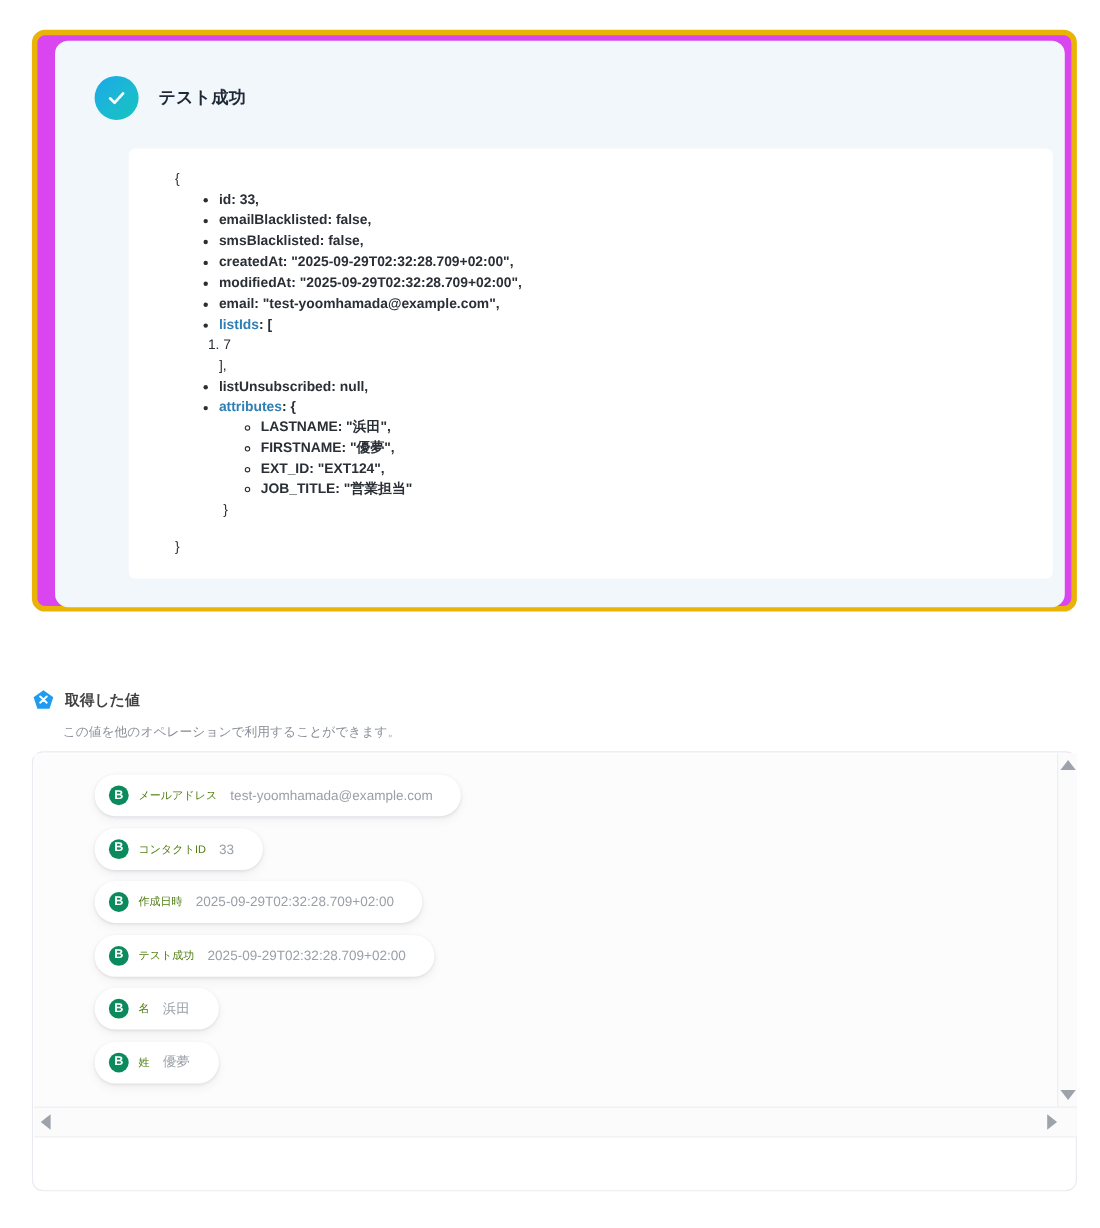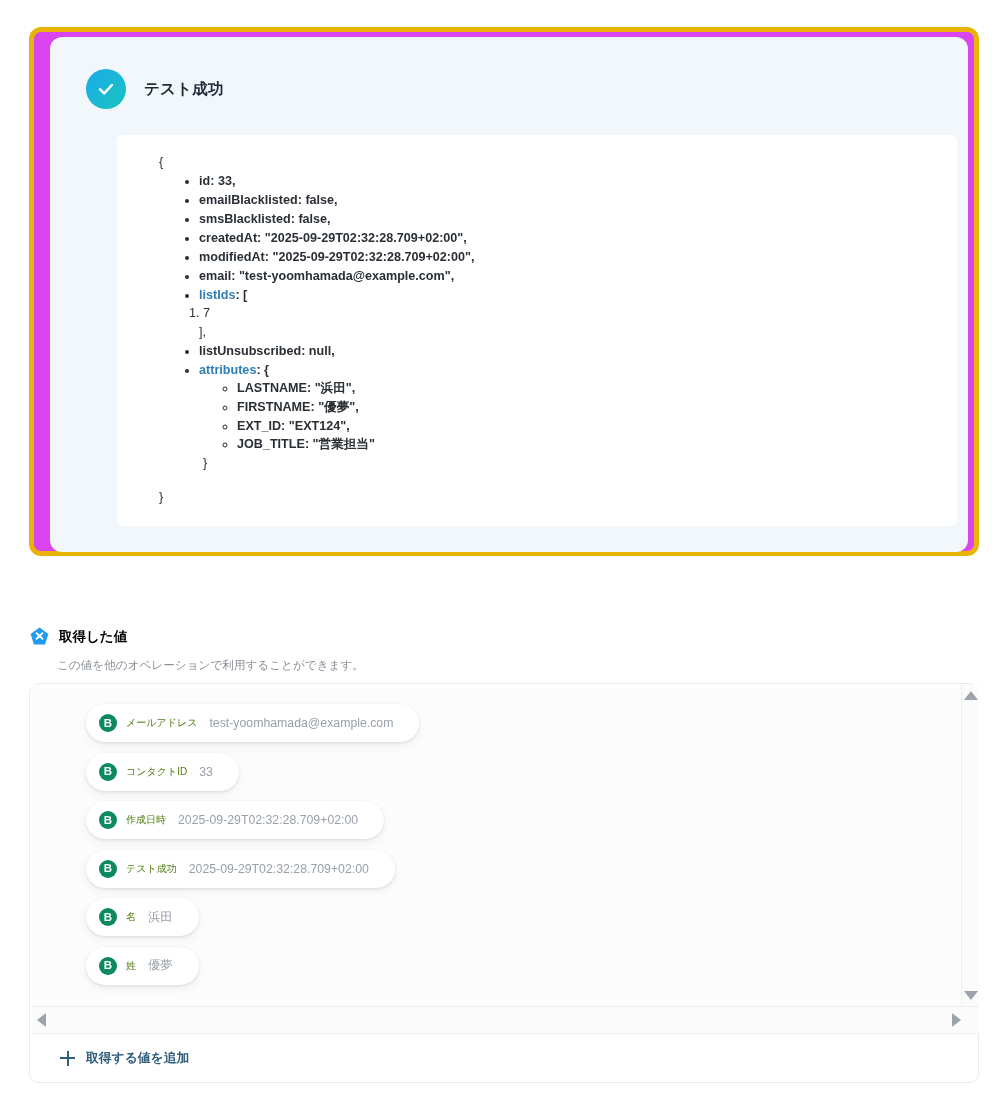--- a/index.html
+++ b/index.html
@@ -116,21 +116,21 @@
   }
   .pentagon-icon {
     width: 21px;
     height: 21px;
     flex: none;
     position: relative;
   }
   .values-title {
     font-size: 13.5px;
     font-weight: 700;
-    color: #000000;
+    color: #404040;
   }
   .values-sub {
     position: absolute;
     left: 29px;
     top: 658px;
     font-size: 11.6px;
     color: #8a8f98;
     margin-left: 28px;
   }
 
@@ -395,17 +395,13 @@
 
   <div class="hscroll">
     <span class="arrow left">
       <span class="tri tri-left"></span>
     </span>
     <span class="arrow right">
       <span class="tri tri-right"></span>
     </span>
   </div>
 
-  <div class="add-value">
-    <span class="plus-icon"></span>
-    <span class="add-value-label">取得する値を追加</span>
-  </div>
 </div>
 
 </body></html>

